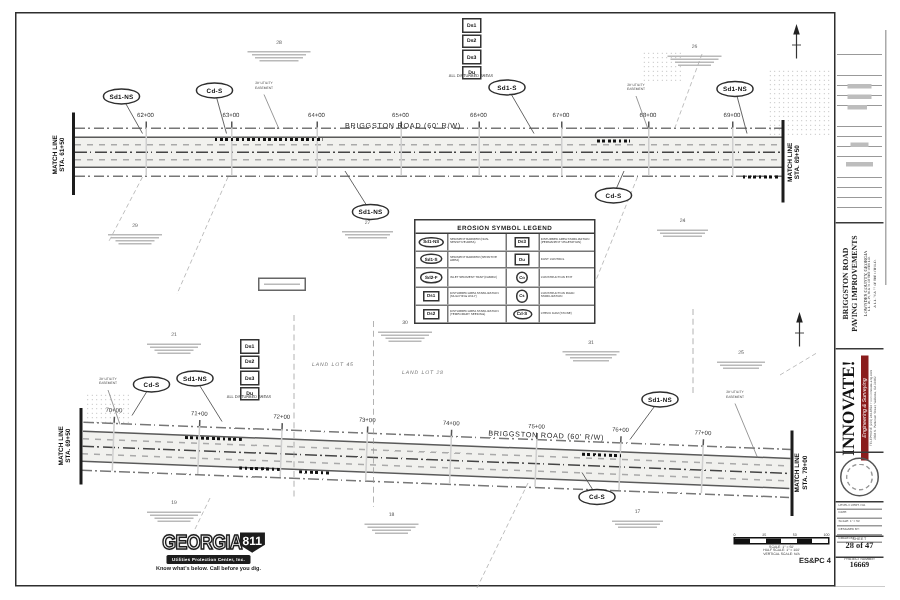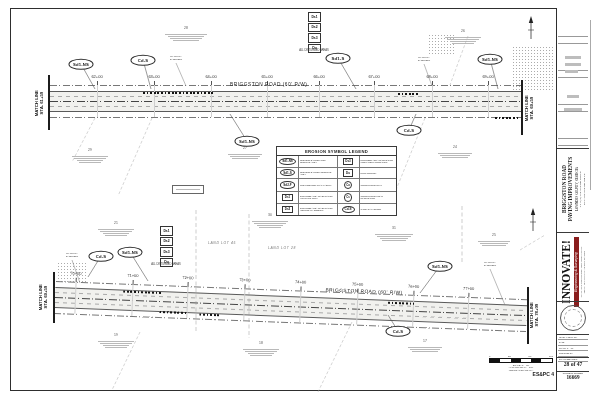--- a/index.html
+++ b/index.html
@@ -396,20 +396,30 @@
           </div>
           <div class="lg-desc">DISTURBED AREA STABILIZATION (TEMPORARY SEEDING)</div>
           <div class="lg-sym">
             <span class="sym-oval">Cd-S</span>
           </div>
           <div class="lg-desc">CHECK DAM (STONE)</div>
         </div>
       </div>
   </div>
 
+  <div id="ga811">
+    <div id="ga-row">
+      <span id="ga-word">GEORGIA</span>
+      <span id="ga-shield">
+          <span>811</span>
+        </span>
+    </div>
+    <div id="ga-bar">Utilities Protection Center, Inc.</div>
+    <div id="ga-tag">Know what's below. Call before you dig.</div>
+  </div>
 
   <div id="scalebar">
     <div id="sb-ticks">
         <span>0</span>
         <span>25</span>
         <span>50</span>
         <span>100</span>
       </div>
     <div id="sb-bar"></div>
     <div class="sb-line">SCALE: 1" = 50'</div>

